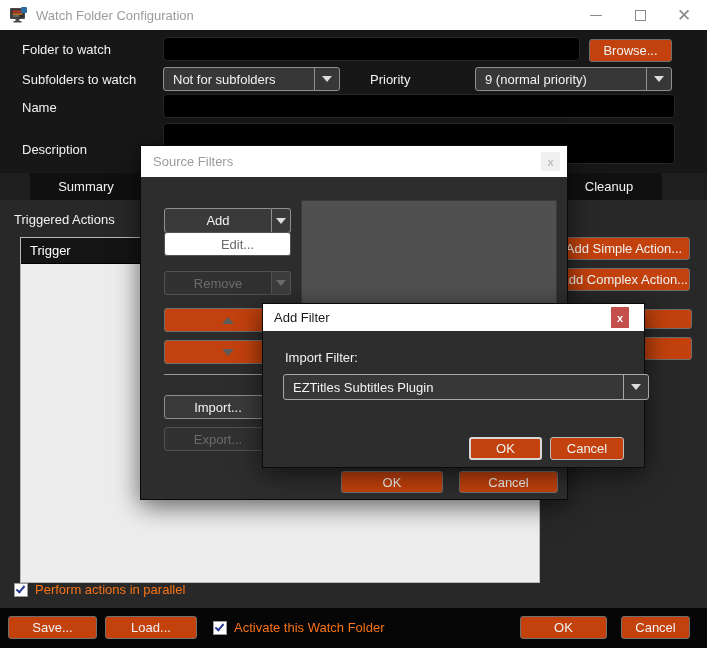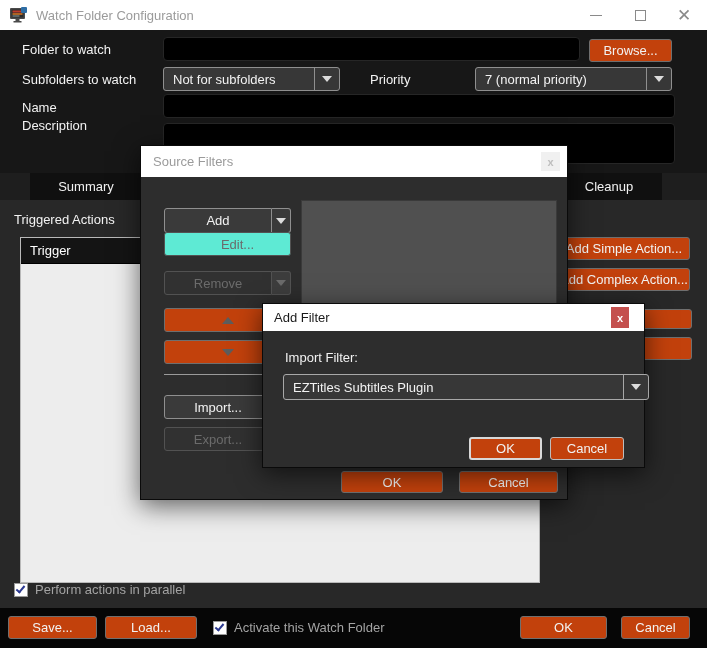--- a/index.html
+++ b/index.html
@@ -17,21 +17,21 @@
   .win-ctl { position:absolute; top:0; width:40px; height:30px; display:flex; align-items:center; justify-content:center; color:#8a8a8a; font-size:15px; cursor:default; }
   .ctl-min { left:576px; } .ctl-max { left:620px; } .ctl-close { left:664px; }
   .max-glyph { width:11px; height:11px; border:1px solid #8a8a8a; display:inline-block; }
   .min-glyph { width:12px; height:0; border-top:1px solid #8a8a8a; display:inline-block; }
 
   .form-area { left:0; top:30px; width:707px; height:143px; background:#171717; }
   .f-label { position:absolute; color:#f2f2f2; font-size:13px; }
   .txt-input { position:absolute; background:#000; border:1px solid #262626; border-radius:4px; color:#eee; font-size:13px; padding:0 8px; }
 
   .btn { background:#3a3a3a; border:1px solid #8f8f8f; border-radius:3px; color:#f2f2f2; font-size:13px; display:flex; align-items:center; justify-content:center; cursor:pointer; }
-  .btn.disabled { background:#5eead4; border-color:#525252; color:#6b6b6b; cursor:default;padding-left:20px; }
+  .btn.disabled { background:#ffffff; border-color:#525252; color:#6b6b6b; cursor:default;padding-left:20px; }
   .btn.dark { background:#c2410c; border-color:#6f6f6f; }
 
   .combo { position:absolute; background:#373737; border:1px solid #8f8f8f; border-radius:3px; display:flex; align-items:stretch; color:#f2f2f2; font-size:13px; cursor:pointer; }
   .combo .val { flex:1; display:flex; align-items:center; padding-left:9px; overflow:hidden; white-space:nowrap; }
   .combo .arrow-box { width:25px; border-left:1px solid #8f8f8f; display:flex; align-items:center; justify-content:center; }
   .tri-down { width:0; height:0; border-left:5px solid transparent; border-right:5px solid transparent; border-top:6px solid #dcdcdc; }
   .tri-down.dim { border-top-color:#6b6b6b; }
   .tri-up { width:0; height:0; border-left:6px solid transparent; border-right:6px solid transparent; border-bottom:7px solid #5d5d5d; }
   .tri-down.mid { border-left-width:6px; border-right-width:6px; border-top-width:7px; border-top-color:#5d5d5d; }
 
@@ -44,21 +44,21 @@
 
   .tabbar { left:0; top:173px; width:707px; height:27px; background:#1e1e1e; }
   .tab { position:absolute; top:0; height:27px; background:#101010; color:#f2f2f2; font-size:13px; display:flex; align-items:center; justify-content:center; cursor:pointer; }
 
   .content { left:0; top:200px; width:707px; height:408px; background:#282828; }
   .section-label { position:absolute; left:14px; top:12px; color:#f2f2f2; font-size:13px; }
   .trigger-list { position:absolute; left:20px; top:37px; width:520px; height:346px; background:#ededed; border:1px solid #b9b9b9; }
   .trigger-list .hdr { height:26px; background:#141414; color:#fff; font-size:13px; display:flex; align-items:center; padding-left:9px; border-bottom:1px solid #000; }
 
   .right-btn { position:absolute; left:558px; width:132px; height:23px; }
-  .checkrow { position:absolute; display:flex; align-items:flex-end; gap:7px; color:#a3a3a3; font-size:13px; cursor:pointer; }
+  .checkrow { position:absolute; display:flex; align-items:flex-end; gap:7px; color:#f97316; font-size:13px; cursor:pointer; }
   .checkbox { width:14px; height:14px; background:#fff; border:1px solid #9a9a9a; position:relative; flex:0 0 auto; }
   .checkbox .mark { position:absolute; left:3px; top:0px; width:5px; height:9px; border-right:2px solid #2b3990; border-bottom:2px solid #2b3990; transform:rotate(40deg); }
 
   .bottombar { left:0; top:608px; width:707px; height:40px; background:#060606; }
 
   
   .dialog { position:absolute; background:#2d2d2d; border:1px solid #0a0a0a; box-shadow:0 6px 24px rgba(0,0,0,.6); }
   .dlg-titlebar { position:absolute; left:0; top:0; right:0; background:#fff; }
   .dlg-close { position:absolute; display:flex; align-items:center; justify-content:center; font-size:11px; font-weight:bold; cursor:pointer; }
 
@@ -109,30 +109,30 @@
 
     <span class="f-label" style="left:22px; top:42px;">Subfolders to watch</span>
     <div class="combo" style="left:163px; top:37px; width:177px; height:24px;">
       <span class="val">Not for subfolders</span>
       <span class="arrow-box">
           <span class="tri-down"></span>
         </span>
     </div>
     <span class="f-label" style="left:370px; top:42px;">Priority</span>
     <div class="combo" style="left:475px; top:37px; width:197px; height:24px;">
-      <span class="val">7 (normal priority)</span>
+      <span class="val">9 (normal priority)</span>
       <span class="arrow-box">
           <span class="tri-down"></span>
         </span>
     </div>
 
     <span class="f-label" style="left:22px; top:70px;">Name</span>
     <div class="txt-input" style="left:163px; top:64px; width:512px; height:24px;"></div>
 
-    <span class="f-label" style="left:22px; top:88px;">Description</span>
+    <span class="f-label" style="left:22px; top:112px;">Description</span>
     <div class="txt-input" style="left:163px; top:93px; width:512px; height:41px;"></div>
   </div>
 
   <div class="abs tabbar">
     <div class="tab" style="left:30px; width:112px;">Summary</div>
     <div class="tab" style="left:556px; width:106px;">Cleanup</div>
   </div>
 
   <div class="abs content">
     <span class="section-label">Triggered Actions</span>

